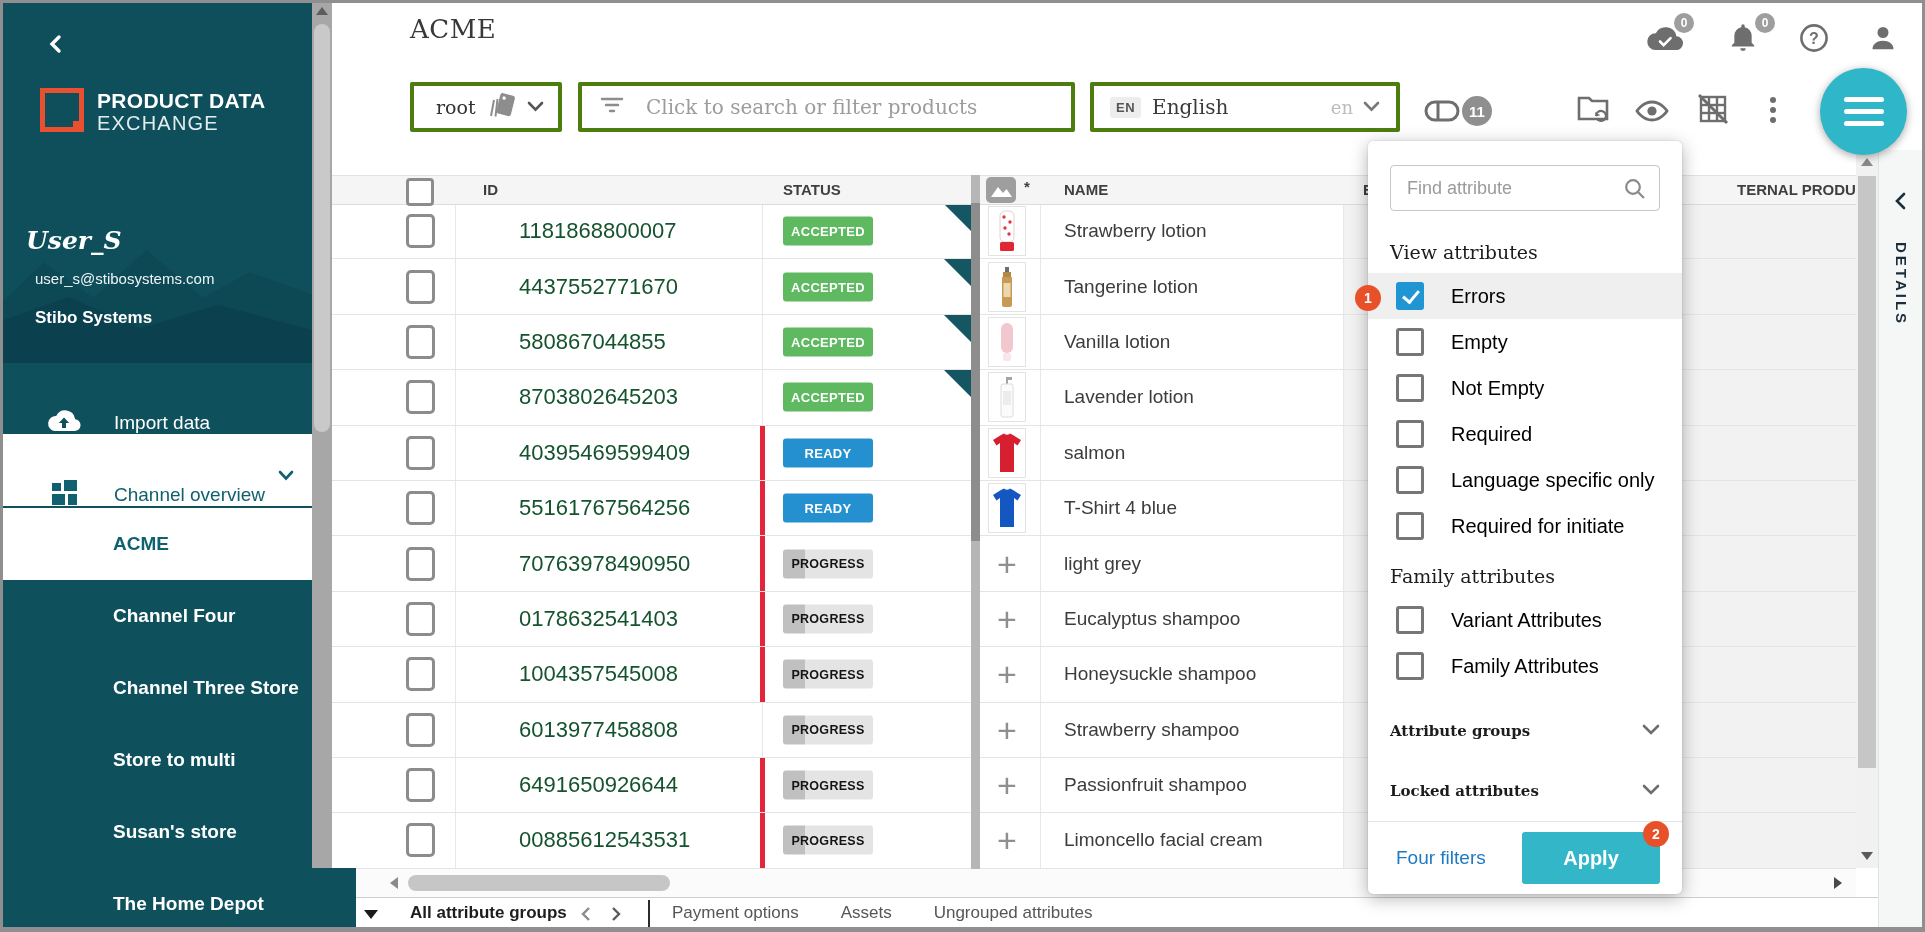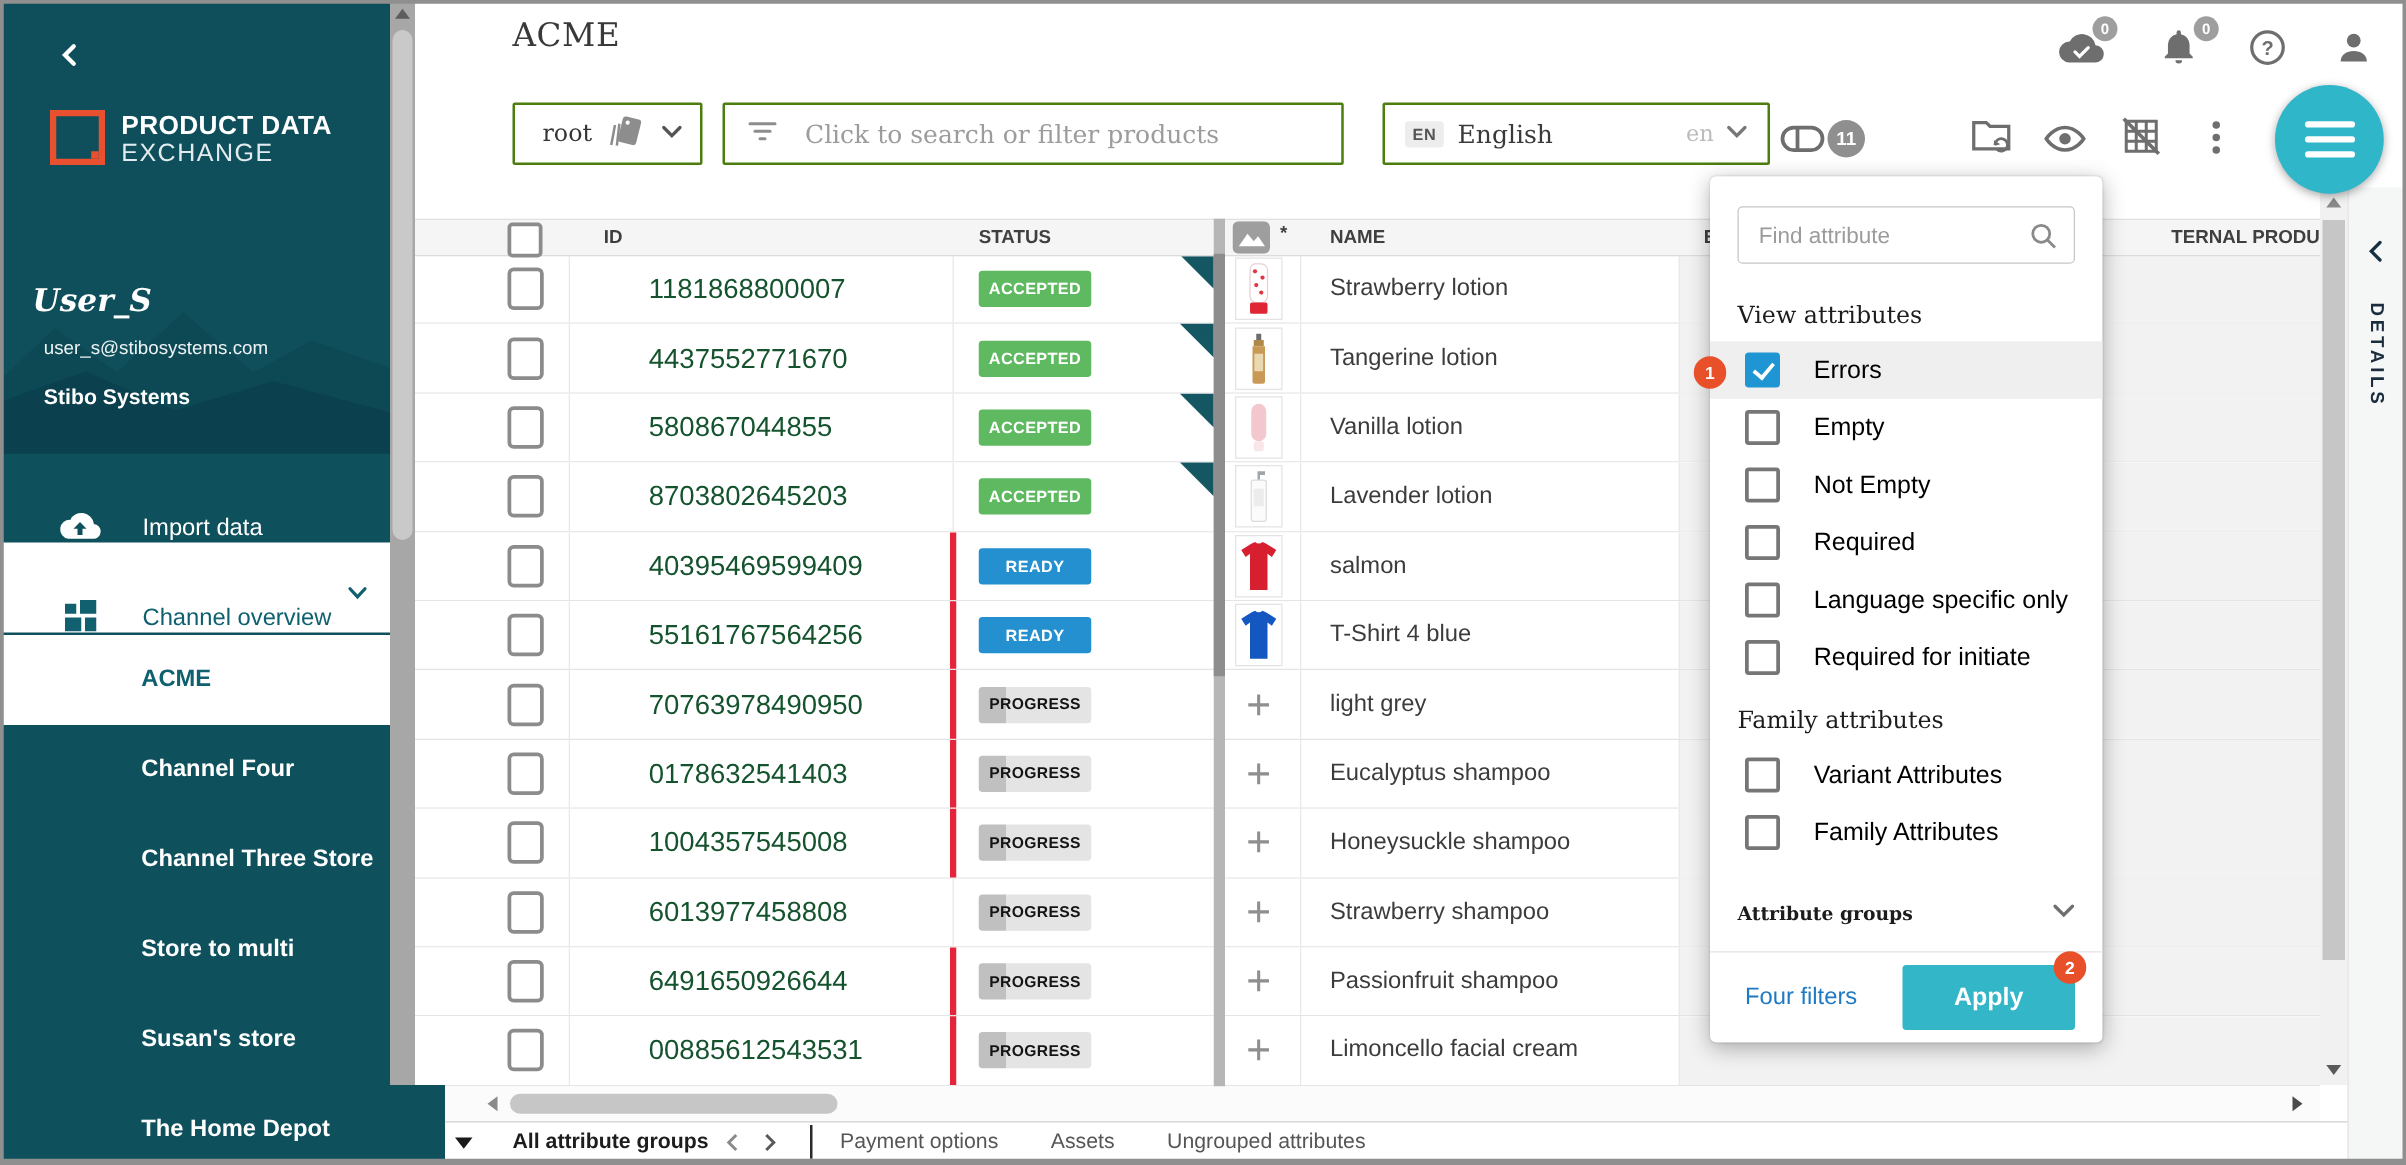--- a/index.html
+++ b/index.html
@@ -44,29 +44,29 @@
   #ls-up{left:4px;top:7px;border-left:6px solid transparent;border-right:6px solid transparent;border-bottom:8px solid #5d5d5d;}
   #corner-teal{position:absolute;left:312px;top:868px;width:44px;height:60px;background:#0e505c;z-index:7;}
 
   
   #page-title{position:absolute;left:410px;top:14px;font-size:26px;color:#393939;letter-spacing:.5px;}
   .topicon{position:absolute;cursor:pointer;}
   .mini-badge{position:absolute;width:20px;height:20px;border-radius:50%;background:#9e9e9e;color:#fff;
               font-size:12px;font-weight:700;display:flex;align-items:center;justify-content:center;z-index:2;}
 
   
-  .tool-box{position:absolute;top:82px;height:50px;border:2px solid #4d7c0f;border-radius:2px;background:#fff;
+  .tool-box{position:absolute;top:82px;height:50px;border:4px solid #4d7c0f;border-radius:2px;background:#fff;
             display:flex;align-items:center;box-sizing:border-box;}
   #root-select{left:410px;width:152px;cursor:pointer;}
   #root-label{margin-left:22px;font-size:19px;color:#333;}
   #search-box{left:578px;width:497px;}
   #search-input{border:0;outline:0;flex:1;margin-left:20px;font-size:20px;color:#444;background:transparent;
                 font-family:"DejaVu Serif","Liberation Serif",serif;}
   #search-input::placeholder{color:#9c9c9c;}
-  #lang-select{left:1090px;width:310px;cursor:pointer;margin-left:16px;}
+  #lang-select{left:1090px;width:310px;cursor:pointer;}
   .en-badge{margin-left:16px;background:#ededed;border-radius:3px;padding:3px 6px;font-size:13px;font-weight:700;
             color:#555;letter-spacing:.5px;}
   #lang-name{margin-left:11px;font-size:20px;color:#3a3a3a;}
   #lang-code{margin-left:auto;font-size:18px;color:#bcbcbc;}
   .toolicon{position:absolute;cursor:pointer;}
   #columns-badge{position:absolute;left:1462px;top:96px;width:30px;height:30px;border-radius:50%;background:#8f8f8f;
                  color:#fff;font-size:15px;font-weight:700;display:flex;align-items:center;justify-content:center;}
   #fab{position:absolute;left:1820px;top:68px;width:87px;height:87px;border-radius:50%;background:#2fb6c9;
        box-shadow:0 2px 8px rgba(0,0,0,.35);display:flex;flex-direction:column;align-items:center;justify-content:center;
        gap:7px;cursor:pointer;z-index:40;}
@@ -700,20 +700,26 @@
           <span class="pp-label">Family Attributes</span>
         </div>
       </div>
     <div class="pp-sections" id="collapsed-sections">
         <div class="pp-section">
           <b>Attribute groups</b>
           <span><svg width="18" height="12" viewBox="0 0 18 12">
               <path d="M2 2 L9 9 L16 2" stroke="#6e6e6e" stroke-width="2.6" fill="none" stroke-linecap="round"></path>
             </svg></span>
         </div>
+        <div class="pp-section">
+          <b>Locked attributes</b>
+          <span><svg width="18" height="12" viewBox="0 0 18 12">
+              <path d="M2 2 L9 9 L16 2" stroke="#6e6e6e" stroke-width="2.6" fill="none" stroke-linecap="round"></path>
+            </svg></span>
+        </div>
       </div>
     <div class="pp-divider"></div>
     <div class="pp-footer">
       <span class="pp-clear">Four filters</span>
       <button class="pp-apply">
         <span>Apply</span>
         <span class="badge-orange" id="apply-badge">2</span>
       </button>
     </div>
   </div>

